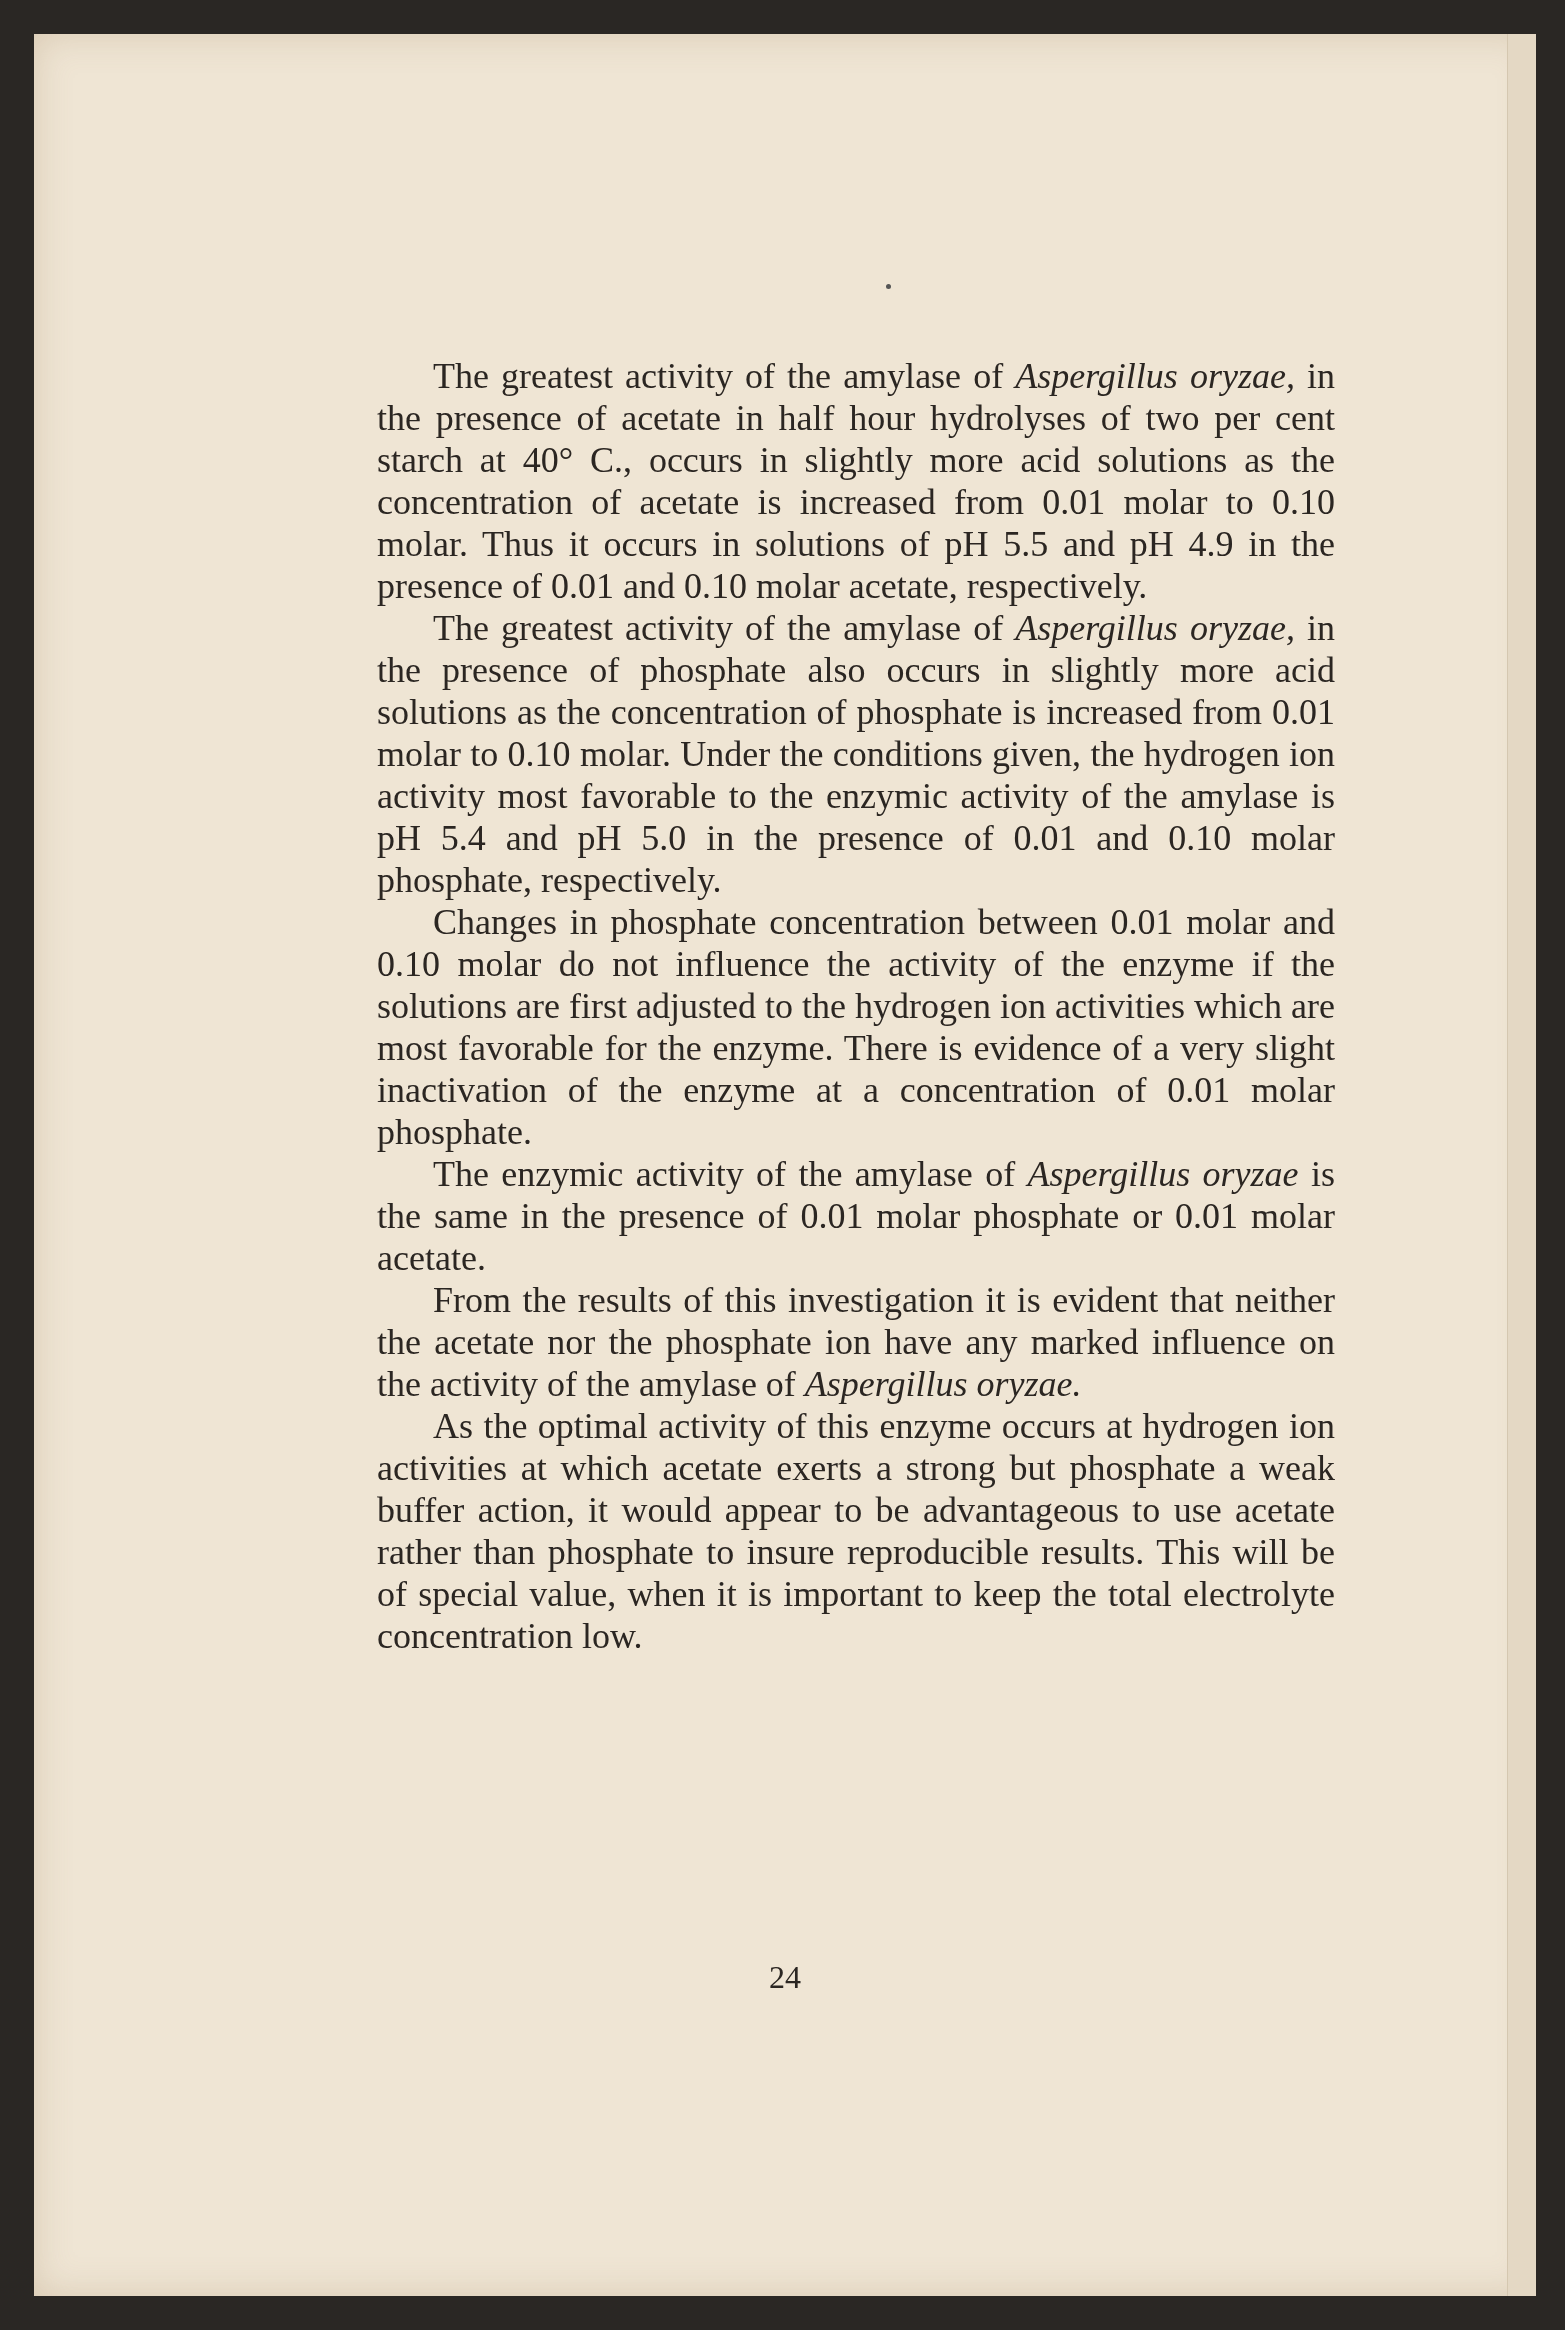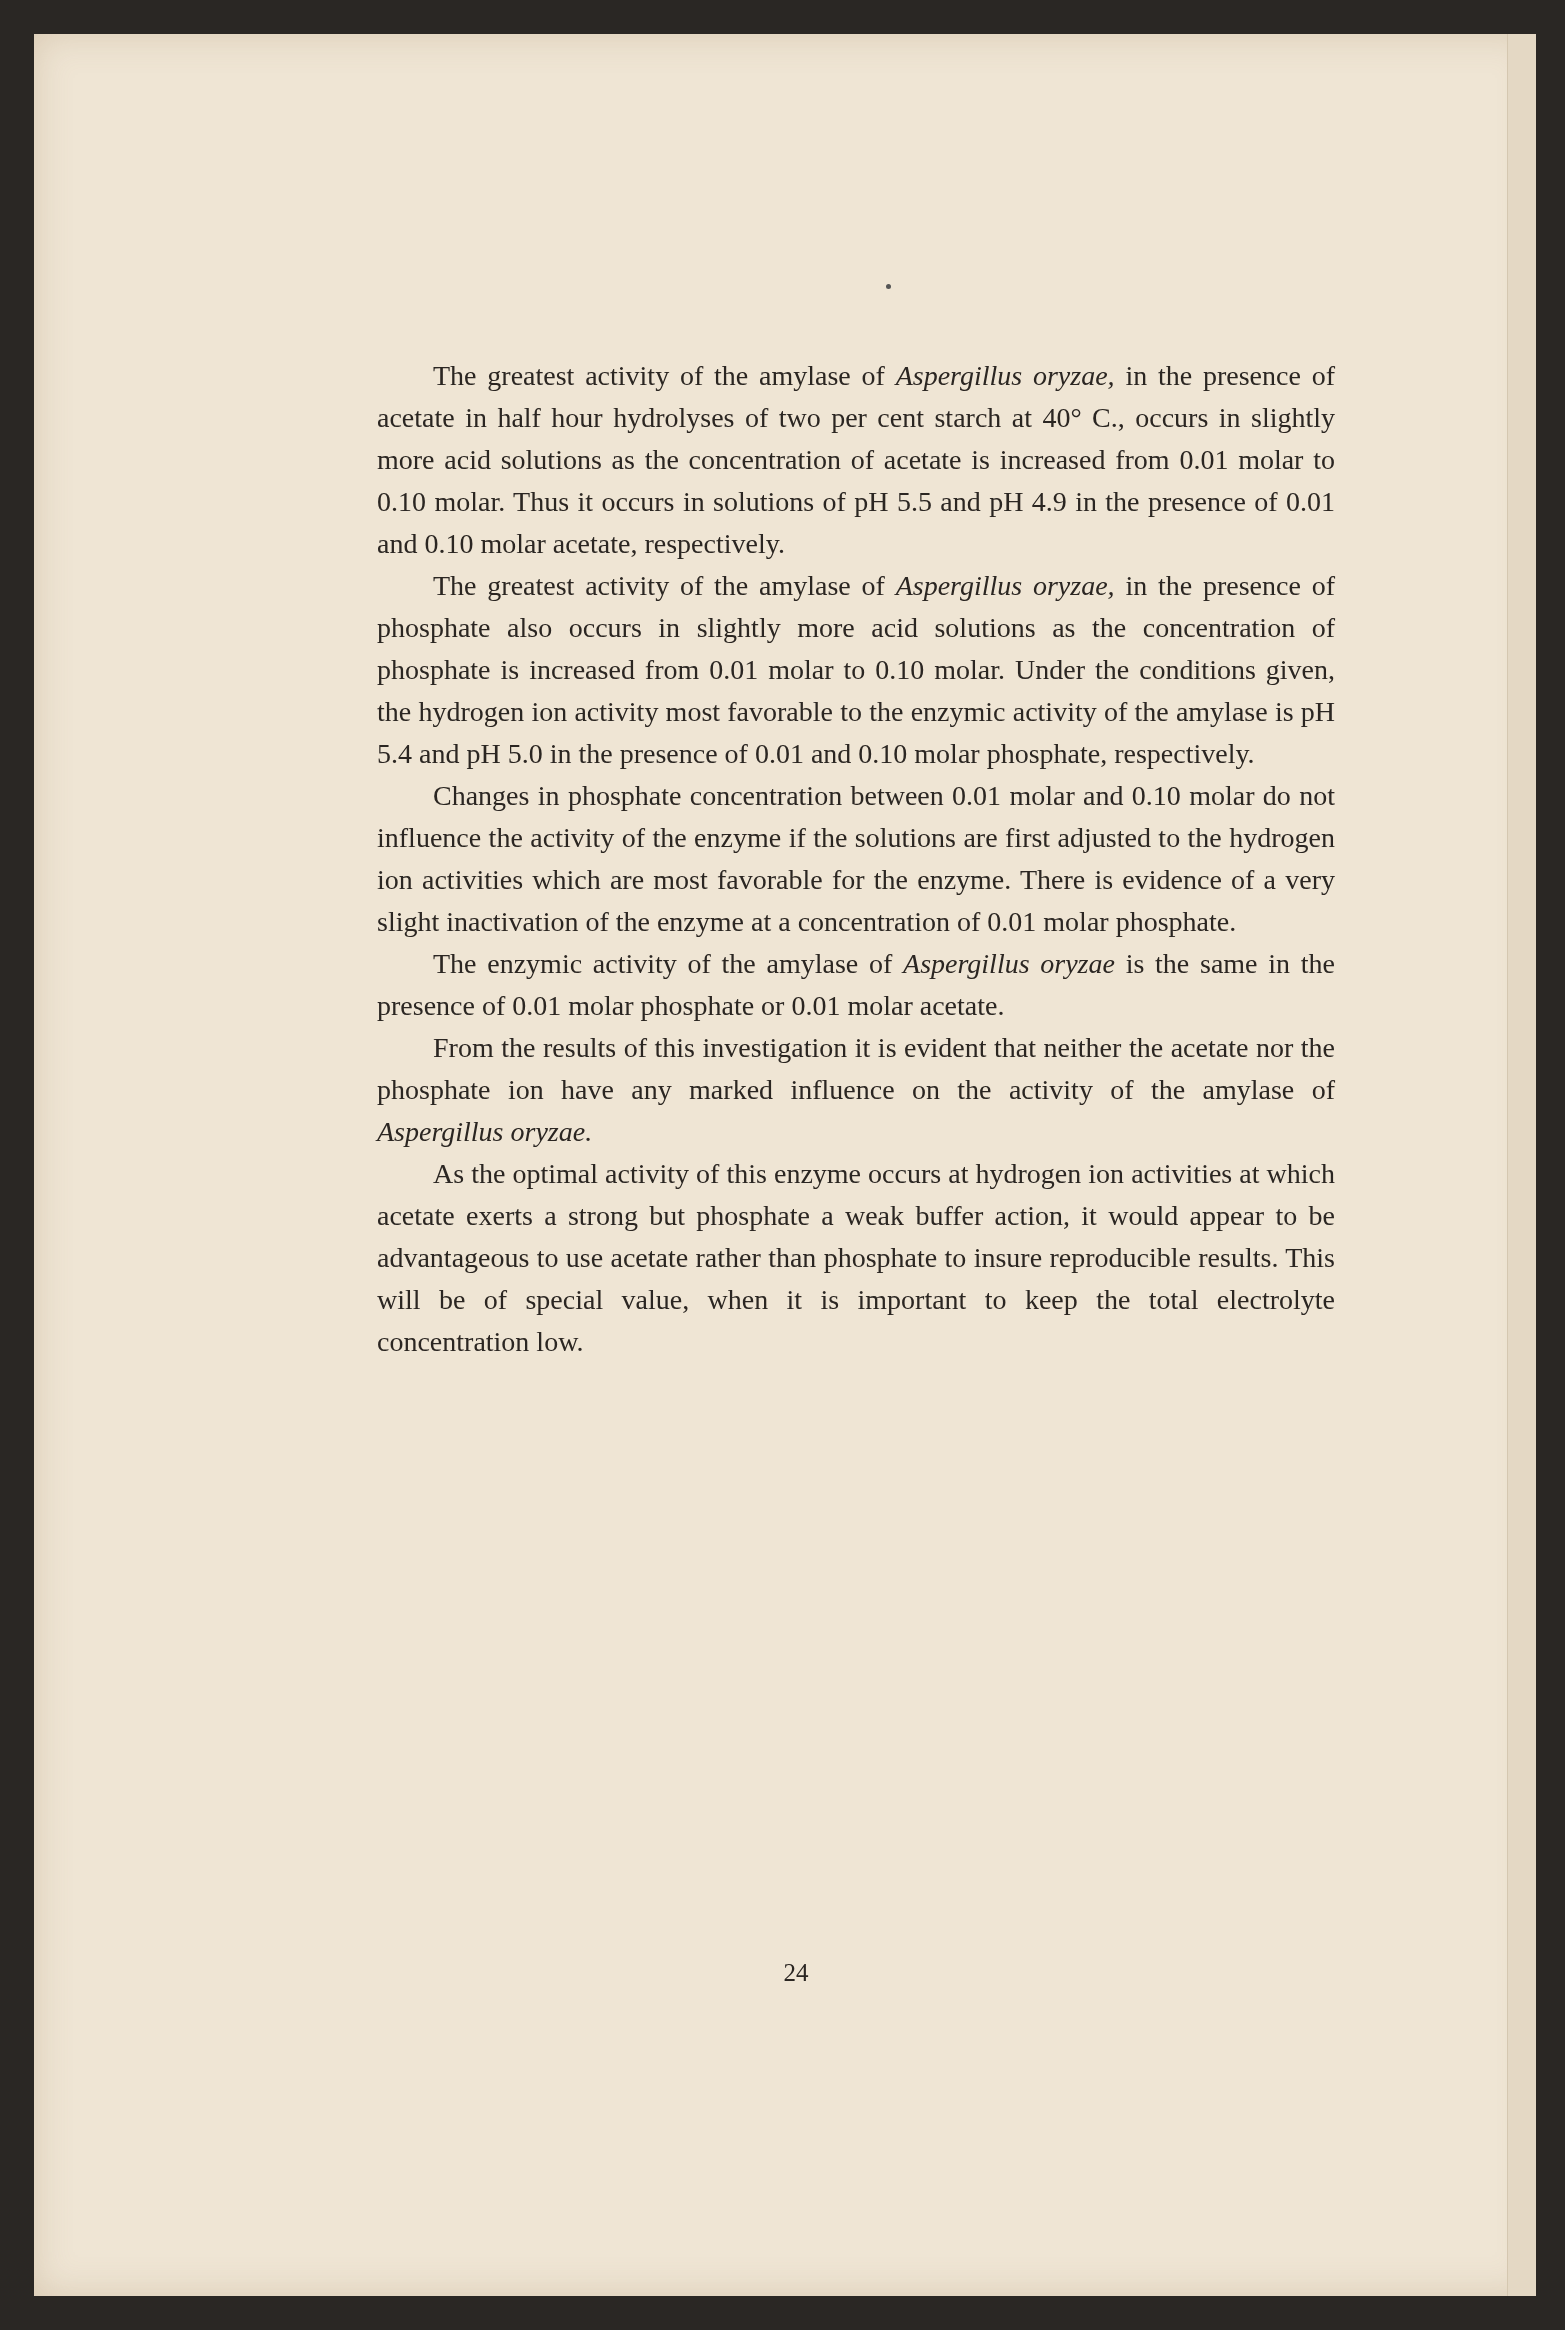--- a/index.html
+++ b/index.html
@@ -1,24 +1,24 @@
 <!DOCTYPE html>
 <html style="font-size:10px"><head>
 <meta charset="utf-8">
 <style>
   html,body{margin:0;padding:0;}
   body{width:1566px;height:2330px;background:#2a2724;position:relative;overflow:hidden;}
   .page{position:absolute;left:34px;top:34px;width:1502px;height:2262px;background:#efe5d4;
     box-shadow:inset 0 0 37px rgba(150,120,80,0.25);}
   .edge{position:absolute;right:0;top:0;width:28px;height:100%;background:#e4d8c4;border-left:1.2px solid #d5c7b0;}
   .text{position:absolute;left:343px;top:321px;width:958px;font-family:"Liberation Serif",serif;
-    font-size:28px;line-height:42px;color:#2b2622;text-align:justify;}
+    font-size:36px;line-height:42px;color:#2b2622;text-align:justify;}
   .text p{margin:0;text-indent:56px;}
   .text i{font-style:italic;}
-  .pagenum{position:absolute;left:0;width:1502px;top:1925px;text-align:center;font-family:"Liberation Serif",serif;font-size:25px;color:#2b2622;padding-left:11px;}
+  .pagenum{position:absolute;left:0;width:1502px;top:1925px;text-align:center;font-family:"Liberation Serif",serif;font-size:32px;color:#2b2622;}
   .dot{position:absolute;left:852px;top:250px;width:5px;height:5px;border-radius:50%;background:#555;}
 </style>
 </head>
 <body>
 
 <div class="page">
   <div class="edge"></div>
   <div class="dot"></div>
   <div class="text">
     <p><span>The greatest activity of the amylase of </span><i>Aspergillus oryzae,</i><span> in the presence of acetate in half hour hydrolyses of two per cent starch at 40° C., occurs in slightly more acid solutions as the concentration of acetate is increased from 0.01 molar to 0.10 molar.  Thus it occurs in solutions of pH 5.5 and pH 4.9 in the presence of 0.01 and 0.10 molar acetate, respectively.</span></p>

